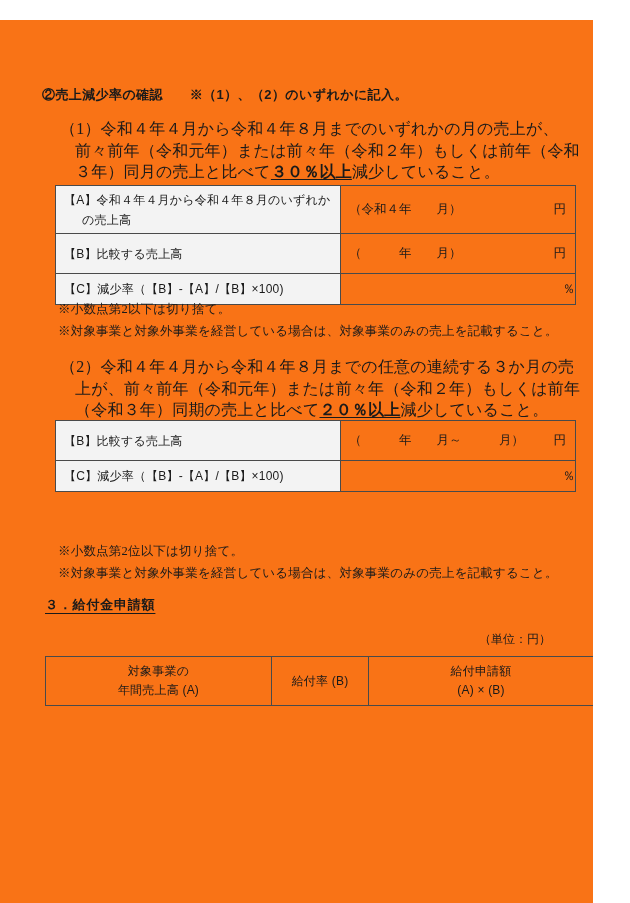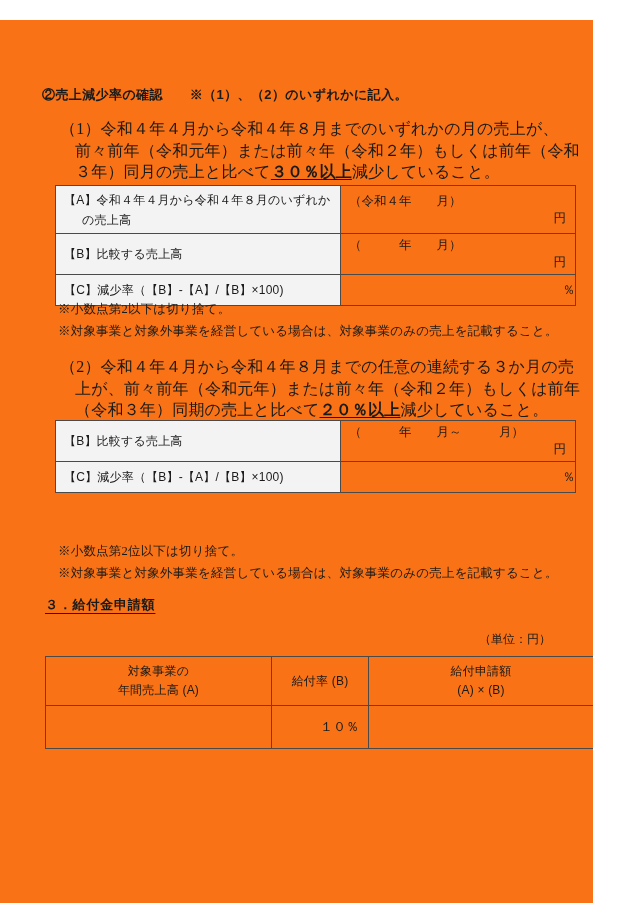--- a/index.html
+++ b/index.html
@@ -25,21 +25,21 @@
   .ctable td { border:1px solid #4a4a4a; }
   td.lbl {
     background:#f3f3f3; font-family:"Liberation Sans", sans-serif;
     font-size:12px; line-height:20px; padding:3px 6px 3px 8px; vertical-align:middle;
     letter-spacing:0.2px;
   }
   td.lbl .l1, td.lbl .l2, .nowrap { white-space:nowrap; }
   td.lbl .l2 { padding-left:18px; }
   td.lbl.vtop { vertical-align:top; padding-top:4px; }
   td.val { font-family:"Liberation Serif", serif; font-size:12.5px; padding:0; vertical-align:middle; }
-  .vwrap { display:flex; flex-direction:column; justify-content:space-between; height:100%; padding:3px 9px 3px 8px; }
+  .vwrap { display:flex; flex-direction:row; justify-content:space-between; height:100%; padding:3px 9px 3px 8px; }
   .unit { text-align:right; }
   .pctcell { text-align:right; padding-right:9px; }
 
   .notes { font-size:12.5px; line-height:22px; letter-spacing:0.2px; }
   .notes div { white-space:nowrap; }
   .notes-1 { left:58px; top:278px; }
   .notes-2 { left:58px; top:520px; }
   .notes-3 { left:55px; top:731px; }
 
   .heading3 { left:45px; top:576px; font-size:13px; font-weight:bold; text-decoration:underline; text-underline-offset:4px; letter-spacing:0.8px; }
@@ -155,24 +155,19 @@
         <div>年間売上高 (A)</div>
       </td>
       <td class="ghead">
         <div>給付率 (B)</div>
       </td>
       <td class="ghead">
         <div>給付申請額</div>
         <div>(A) × (B)</div>
       </td>
     </tr>
-    <tr>
-      <td class="gval" style="height:43px;"></td>
-      <td class="gval pctcell"><span>１０％</span></td>
-      <td class="gval"></td>
-    </tr>
   </tbody>
     </table>
 
   <div class="abs mincho notes notes-3">
   </div>
 
 </div>
 
 </body></html>

